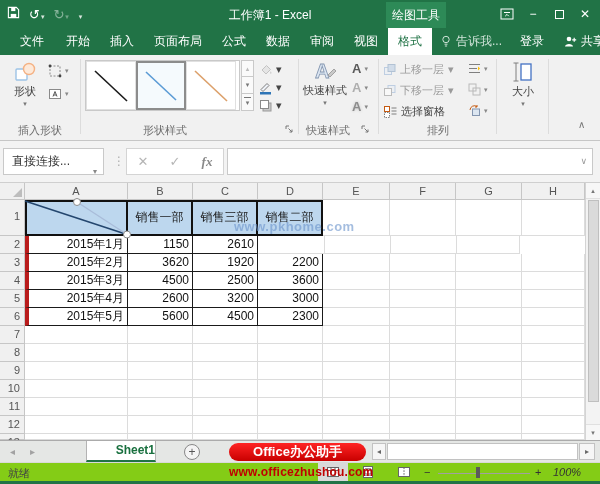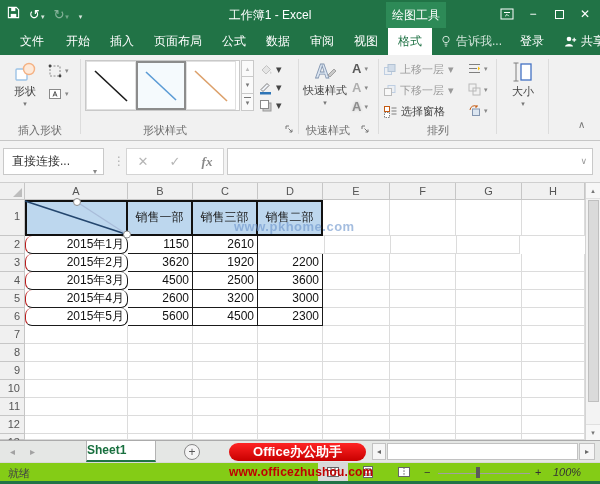--- a/index.html
+++ b/index.html
@@ -95,41 +95,41 @@
           color:#111; line-height:17px; background:#fff; }
   .r1 .cell { line-height:31px; }
   .cA { width:103px; } .cB { width:65px; } .cC { width:65px; } .cD { width:65px; }
   .cE { width:67px; } .cF { width:66px; } .cG { width:66px; } .cH { width:63px; }
   .hd { background:#bdd7ee; text-align:center; border-top:2px solid #111; border-bottom:2px solid #111;
         border-right:2px solid #111; color:#1a1a1a; }
   .a1 { background:#bdd7ee; border-top:2px solid #111; border-bottom:2px solid #111;
         border-right:2px solid #111; border-left:2px solid #111; }
   .td { border-right:1px solid #1a1a1a; border-bottom:1px solid #1a1a1a; text-align:right;
         padding-right:3px; }
-  .tdA { border-left:1px solid #b91c1c;border-radius:7px; }
+  .tdA { border-left:4px solid #b91c1c; }
   .diag { position:absolute; left:25px; top:17px; width:103px; height:36px; overflow:visible; }
   .gridwm { position:absolute; left:234px; top:36px; font-size:13px; font-weight:bold;
             color:#6e96cd; opacity:.62; letter-spacing:.5px; white-space:nowrap; }
 
   
   .vscroll { position:absolute; left:585px; top:183px; width:15px; height:257px; background:#f3f3f3;
              border-left:1px solid #d4d4d4; }
   .vbtn { height:16px; display:flex; align-items:center; justify-content:center; font-size:7px;
           color:#777; background:#f7f7f7; border-bottom:1px solid #e0e0e0; }
   .vbtn.bottom { position:absolute; bottom:0; left:0; right:0; border-top:1px solid #e0e0e0; border-bottom:none; }
   .vthumb { position:absolute; left:2px; top:17px; width:11px; height:202px; background:#dadada;
             border:1px solid #bfbfbf; }
 
   
   .sheetbar { position:absolute; left:0; top:440px; right:0; height:22px; background:#e5e7e5;
               border-top:1px solid #ababab; font-size:12px; }
   .snav { position:absolute; top:5px; color:#a2a2a2; font-size:10px; }
   .sheettab { position:absolute; left:86px; top:0; width:70px; height:21px; background:#fff;
               border-left:1px solid #b3b3b3; border-right:1px solid #b3b3b3;
-              border-bottom:2px solid #217346; color:#19703f; font-weight:bold; text-align:left;
+              border-bottom:2px solid #217346; color:#19703f; font-weight:bold; text-align:right;
               line-height:19px; }
   .addsheet { position:absolute; left:184px; top:3px; width:16px; height:16px; border:1px solid #888;
               border-radius:50%; color:#555; text-align:center; line-height:14px; font-size:12px;
               background:#f4f4f4; }
   .pill { position:absolute; left:229px; top:2px; width:137px; height:18px; border-radius:9px;
           background:linear-gradient(180deg,#ff2424,#c80000); color:#fff; font-weight:bold;
           font-size:13px; text-align:center; line-height:18px; }
   .hbtn { position:absolute; top:2px; height:17px; background:#f6f6f6; border:1px solid #c2c2c2;
           color:#666; font-size:8px; display:flex; align-items:center; justify-content:center; }
   .htrack { position:absolute; left:387px; top:2px; width:191px; height:17px; background:#fff;

